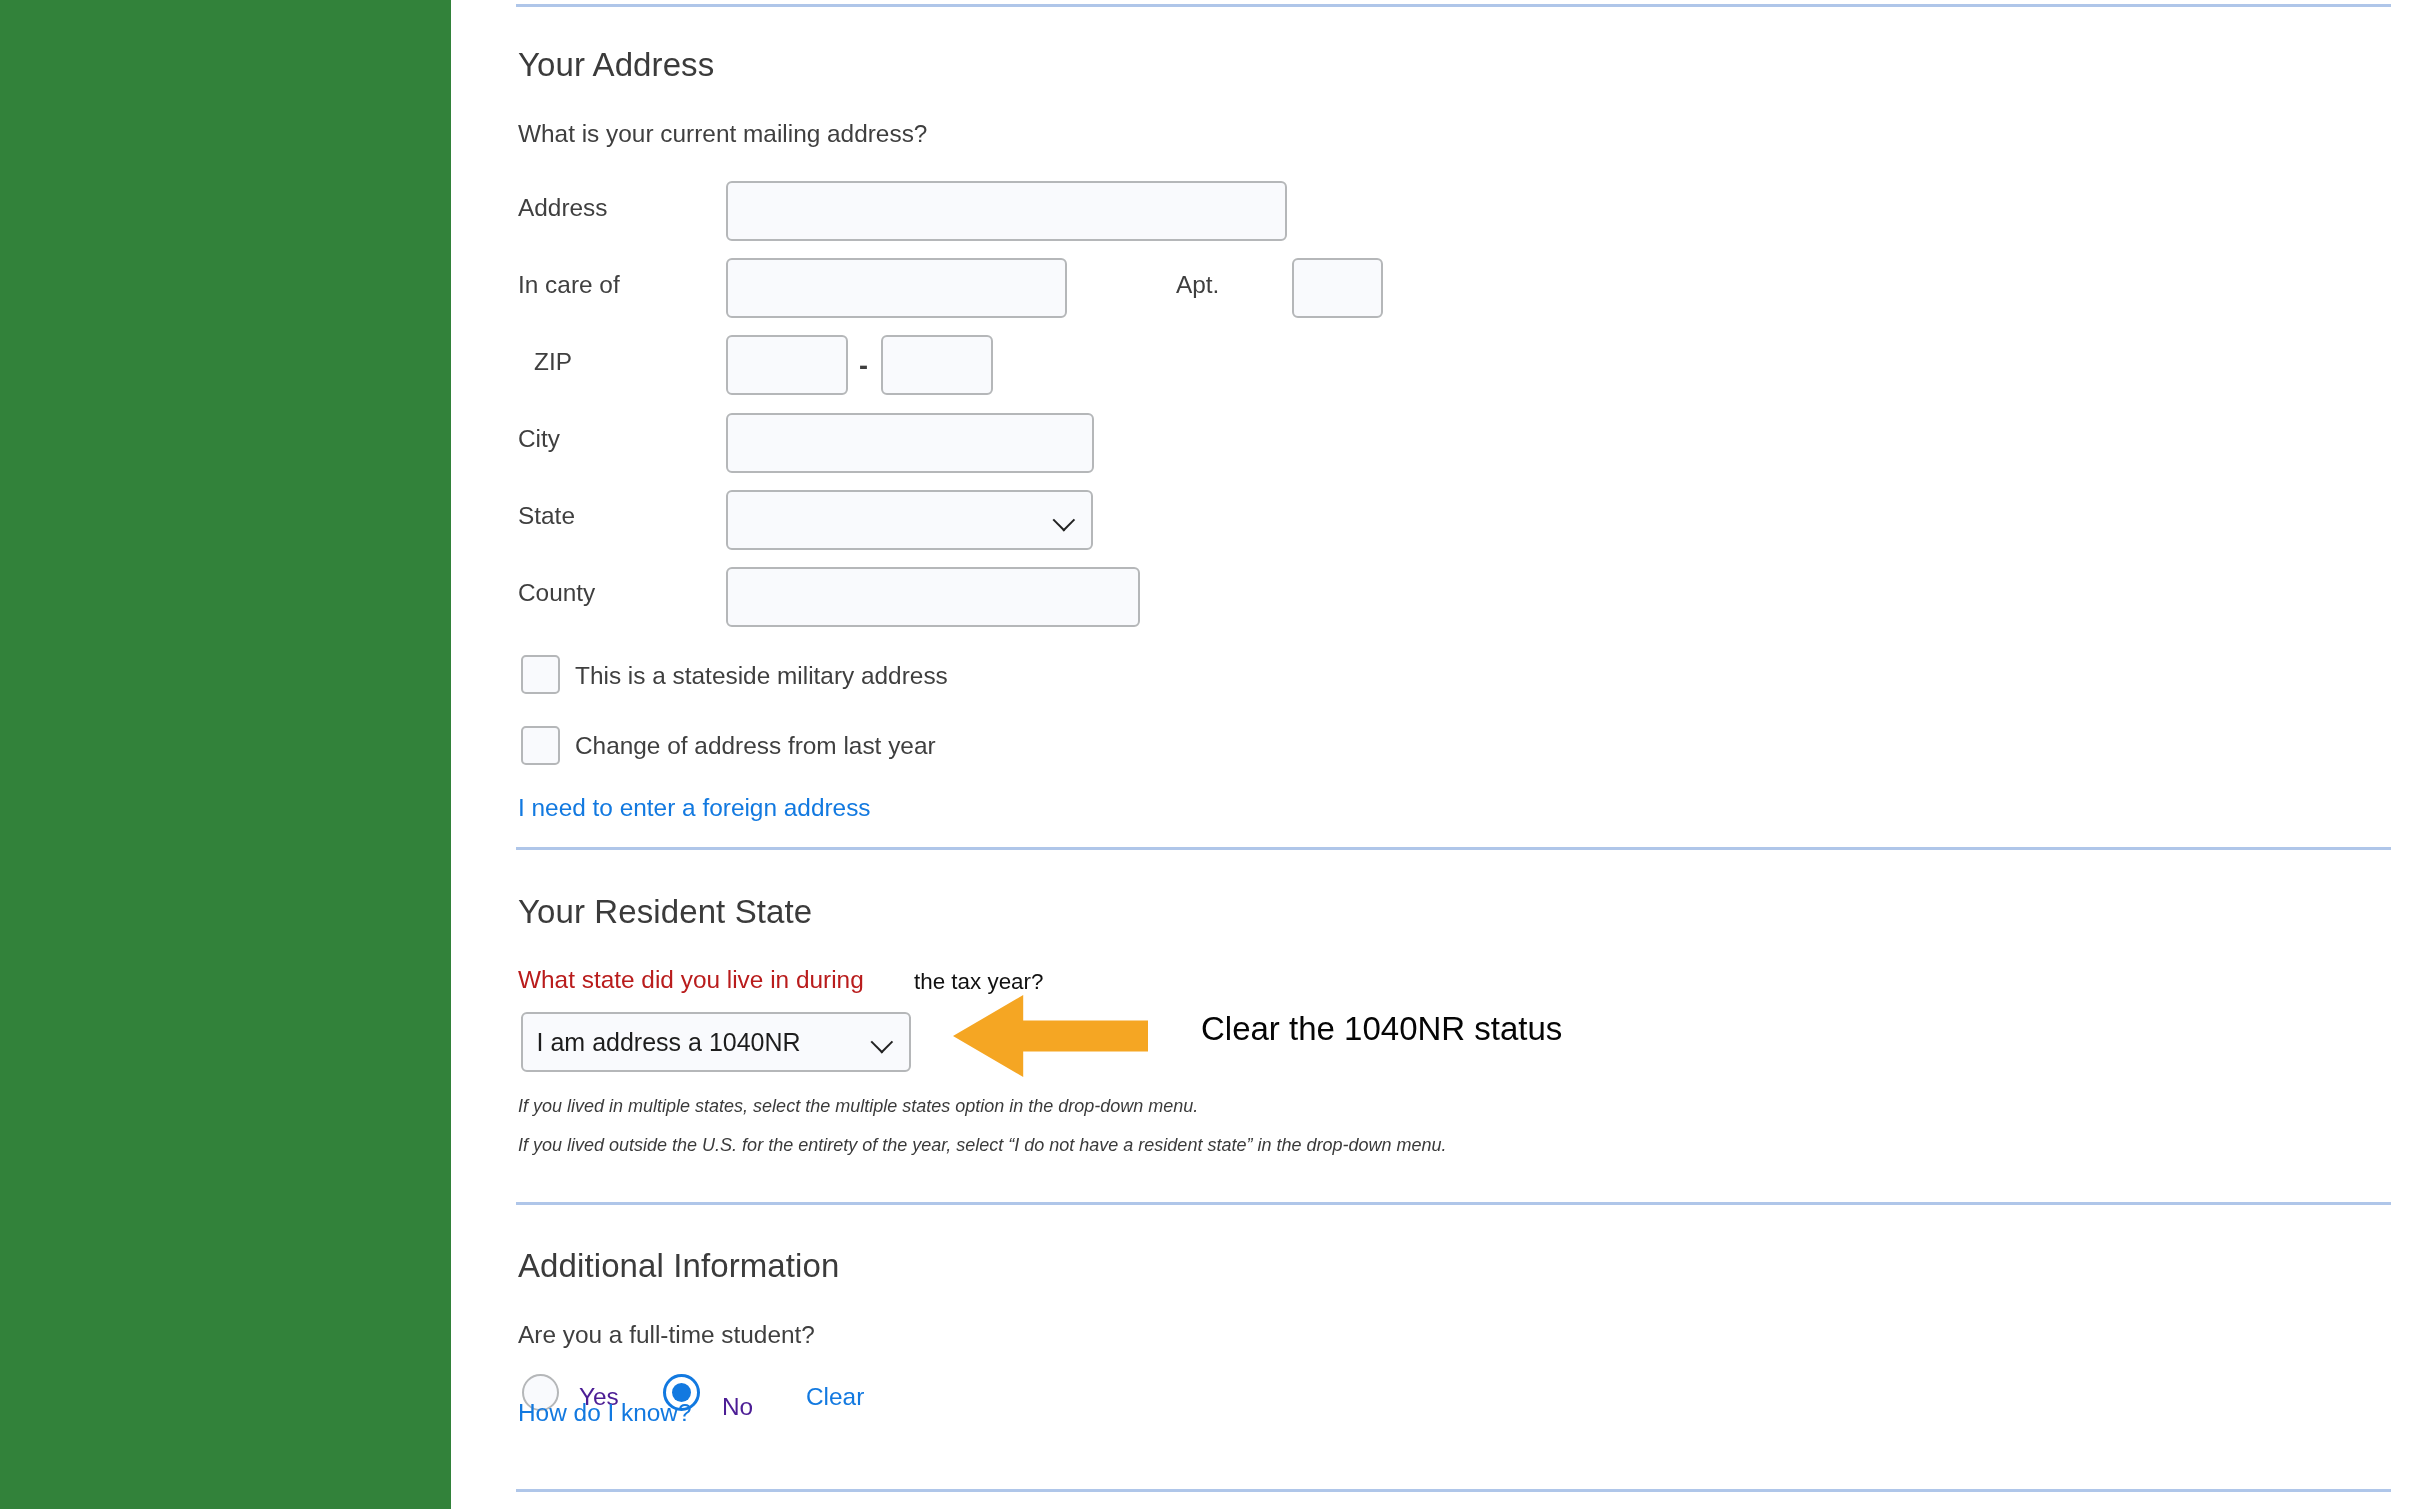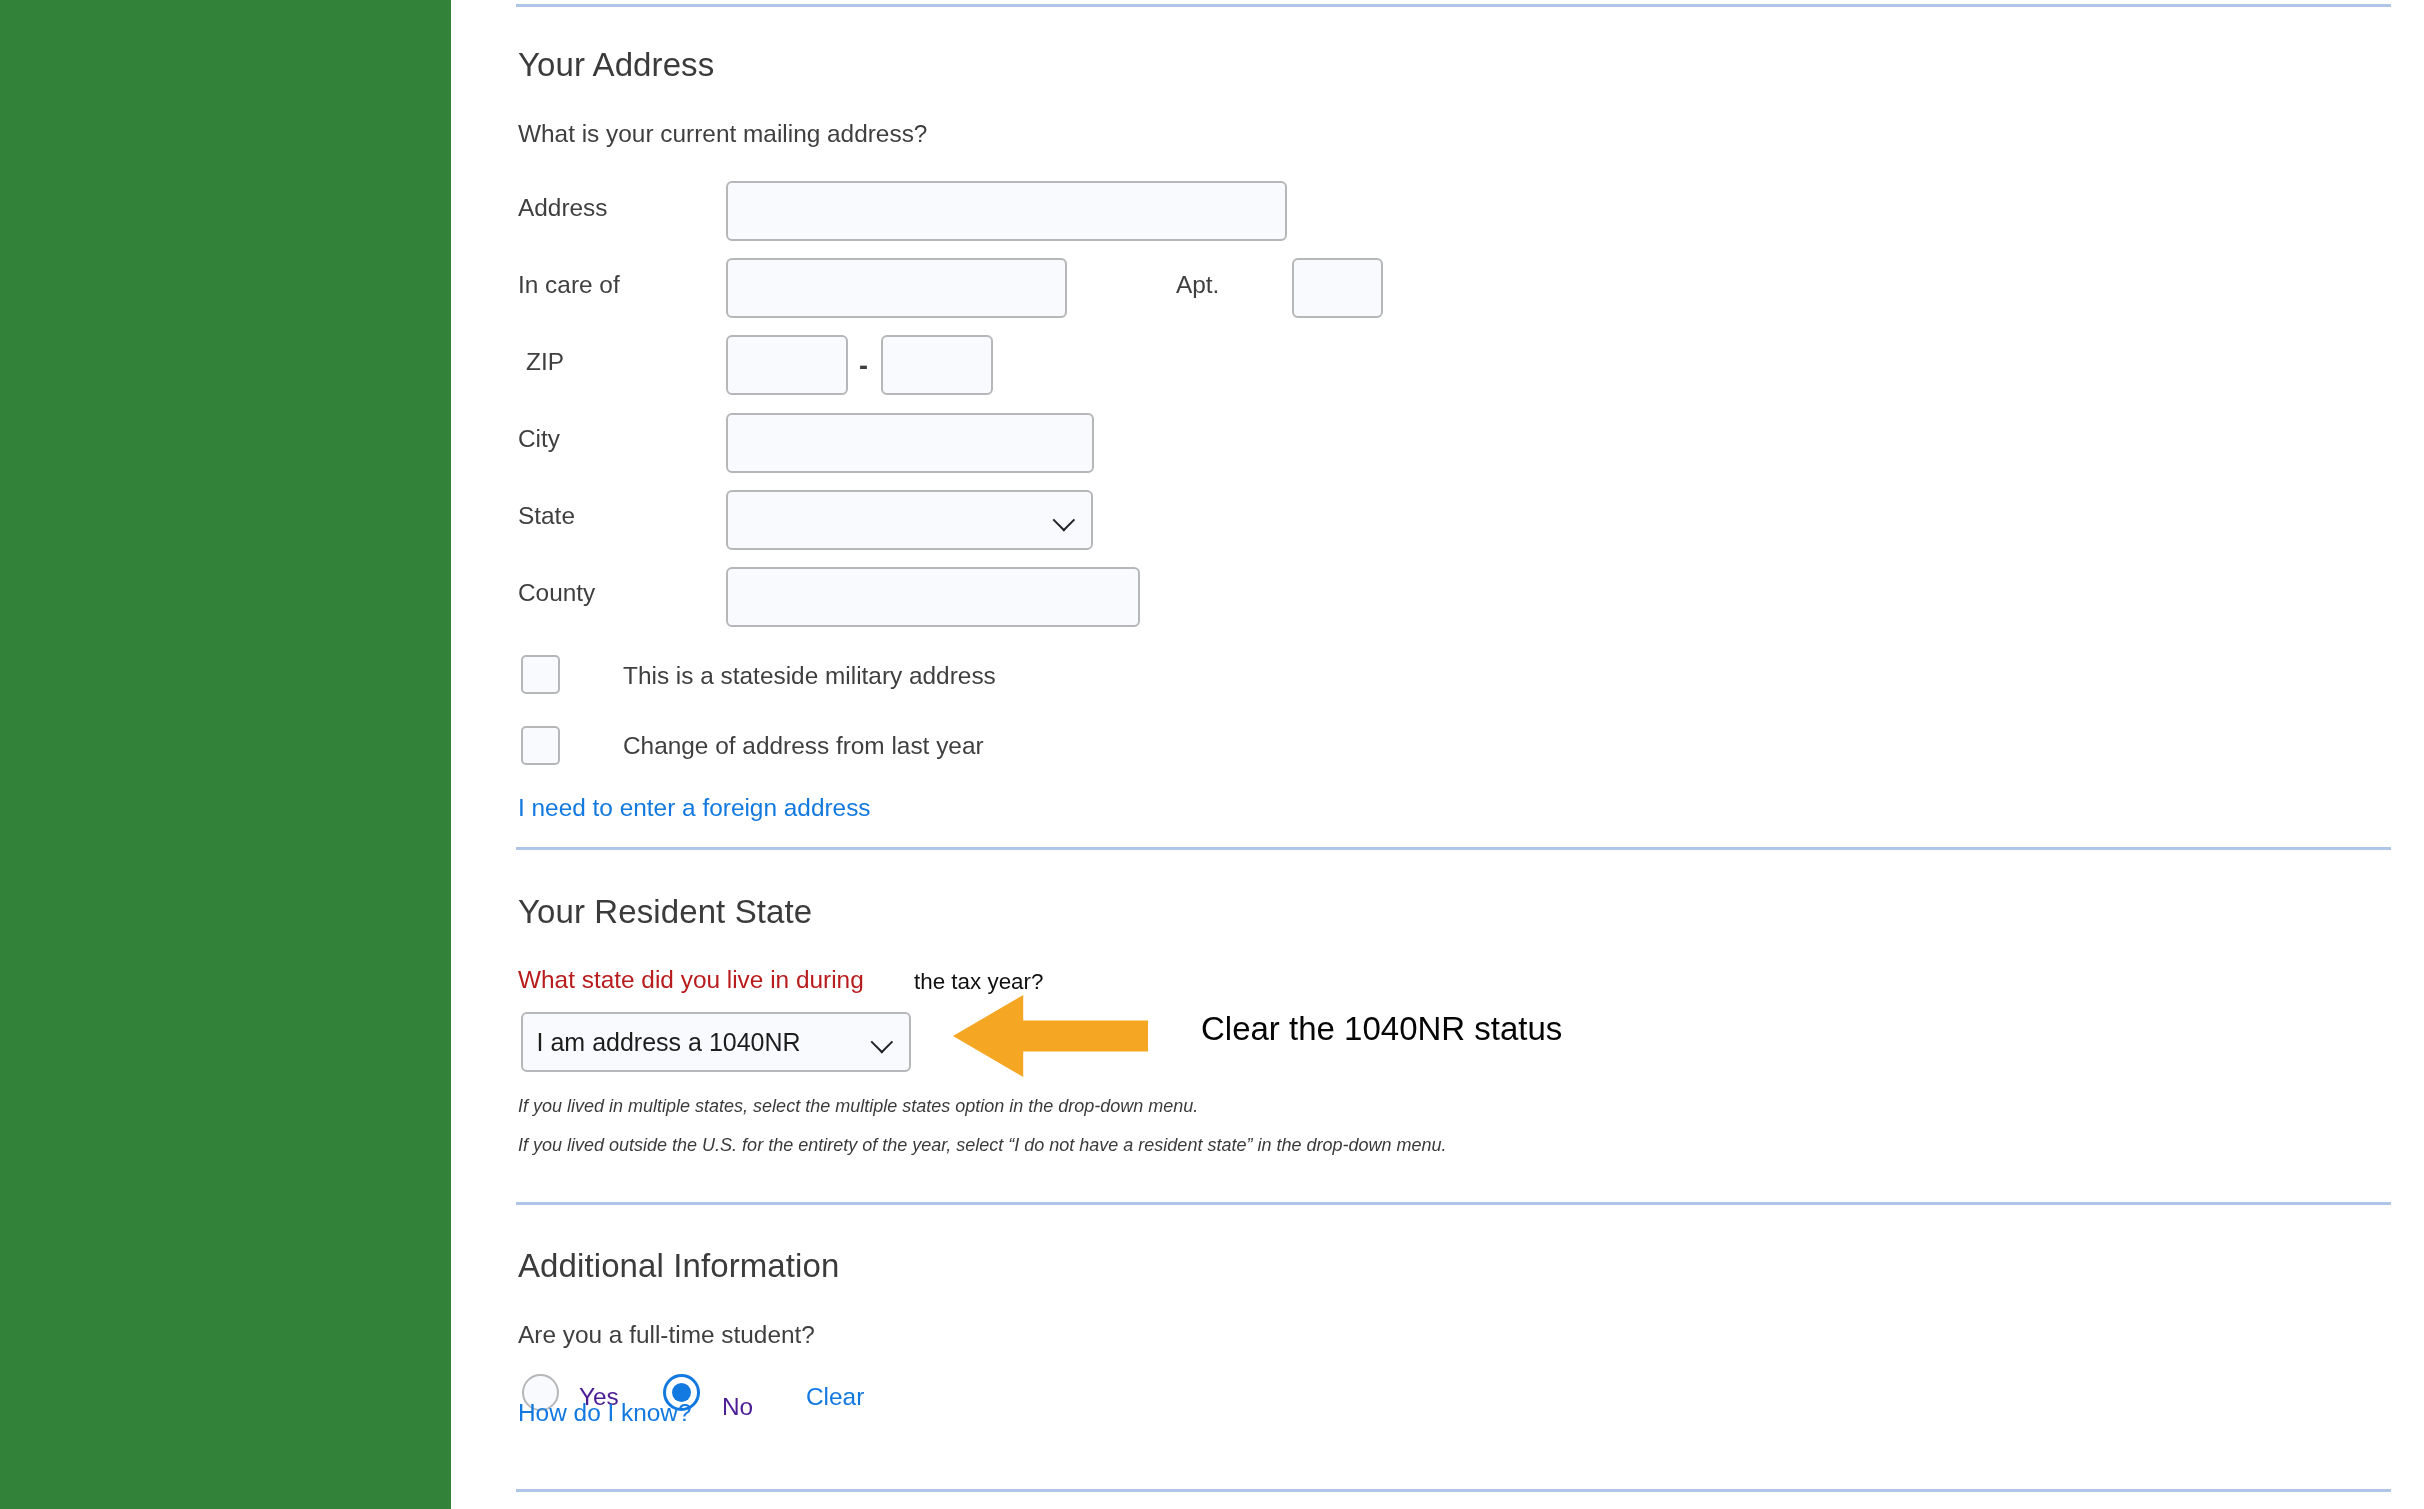--- a/index.html
+++ b/index.html
@@ -102,21 +102,21 @@
   
   .cbox {
     position: absolute;
     width: 39px; height: 39px;
     background: #F9FAFD;
     border: 2px solid #B5B7B9;
     border-radius: 4.9px;
   }
   .cbox-label {
     position: absolute;
-    font-size: 24.4px; color: #3f3f3f; white-space: nowrap; margin-left: 48px;
+    font-size: 24.4px; color: #3f3f3f; white-space: nowrap;
   }
 
   
   .link {
     position: absolute;
     font-size: 24.4px; color: #1279E0; white-space: nowrap;
   }
 
   
   .helper {
@@ -177,21 +177,21 @@
     <div class="question" style="left:2px; top:120px;">What is your current mailing address?</div>
 
     <div class="field-label" style="left:2px; top:194px;">Address</div>
     <div class="tbox" style="left:210px; top:181px; width:561px; height:60px;"></div>
 
     <div class="field-label" style="left:2px; top:271px;">In care of</div>
     <div class="tbox" style="left:210px; top:258px; width:341px; height:60px;"></div>
     <div class="field-label" style="left:660px; top:271px;">Apt.</div>
     <div class="tbox" style="left:776px; top:258px; width:91px; height:60px;"></div>
 
-    <div class="field-label" style="left:10px; top:348px;">ZIP</div>
+    <div class="field-label" style="left:18px; top:348px;">ZIP</div>
     <div class="tbox" style="left:210px; top:335px; width:122px; height:60px;"></div>
     <div class="zip-dash" style="left:343px; top:353px;">-</div>
     <div class="tbox" style="left:365px; top:335px; width:112px; height:60px;"></div>
 
     <div class="field-label" style="left:2px; top:425px;">City</div>
     <div class="tbox" style="left:210px; top:413px; width:368px; height:60px;"></div>
 
     <div class="field-label" style="left:2px; top:502px;">State</div>
     <div class="sel" style="left:210px; top:490px; width:367px; height:60px;">
       <span class="sel-text"></span>

